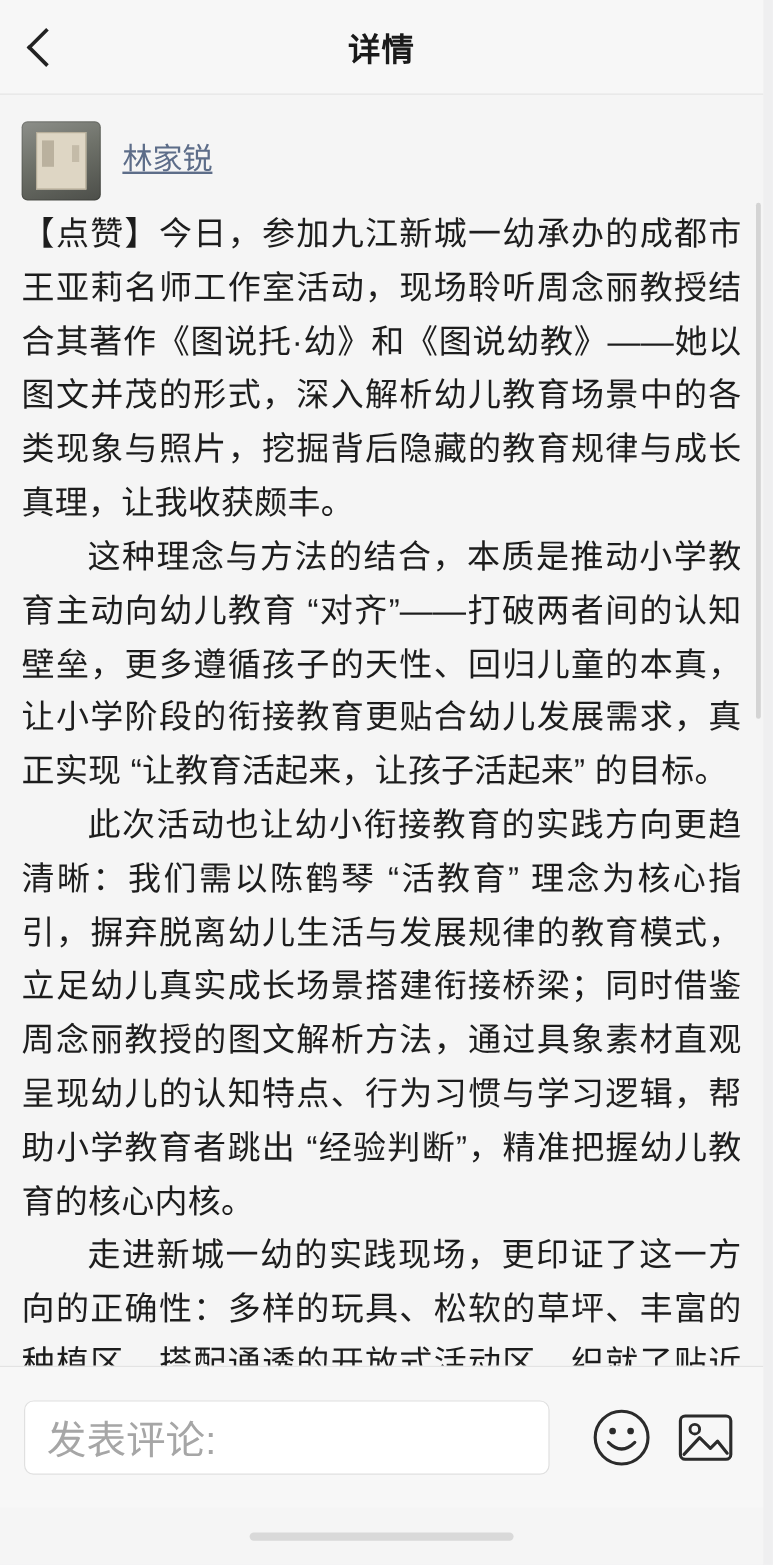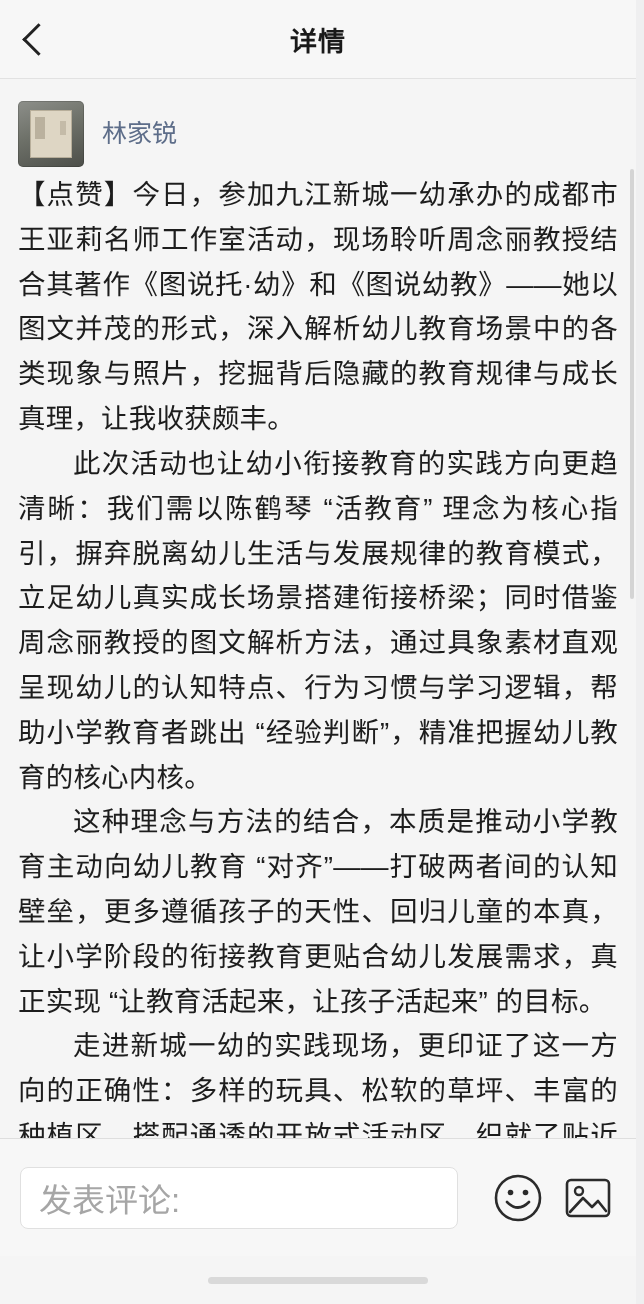--- a/index.html
+++ b/index.html
@@ -115,20 +115,21 @@
     height: 14px;
     background: #a9a08c;
     opacity: .5;
   }
   .author {
     font-size: 25px;
     color: #5d6d89;
     margin-left: 18px;
     margin-top: 20px;
     line-height: 1;
+    text-decoration: underline;
   }
   .post-body {
     margin-top: 6px;
     font-size: 27.5px;
     line-height: 1.63;
     color: #1d1d1d;
     letter-spacing: 0.2px;
     text-align: justify;
     padding-right: 2px;
   }
@@ -230,22 +231,22 @@
 
       <div class="post-head">
         <div class="avatar">
           <div class="frame"></div>
         </div>
         <div class="author">林家锐</div>
       </div>
 
       <div class="post-body">
         <p>【点赞】今日，参加九江新城一幼承办的成都市王亚莉名师工作室活动，现场聆听周念丽教授结合其著作《图说托·幼》和《图说幼教》——她以图文并茂的形式，深入解析幼儿教育场景中的各类现象与照片，挖掘背后隐藏的教育规律与成长真理，让我收获颇丰。</p>
+        <p class="indent">这种理念与方法的结合，本质是推动小学教育主动向幼儿教育 “对齐”——打破两者间的认知壁垒，更多遵循孩子的天性、回归儿童的本真，让小学阶段的衔接教育更贴合幼儿发展需求，真正实现 “让教育活起来，让孩子活起来” 的目标。</p>
         <p class="indent">此次活动也让幼小衔接教育的实践方向更趋清晰：我们需以陈鹤琴 “活教育” 理念为核心指引，摒弃脱离幼儿生活与发展规律的教育模式，立足幼儿真实成长场景搭建衔接桥梁；同时借鉴周念丽教授的图文解析方法，通过具象素材直观呈现幼儿的认知特点、行为习惯与学习逻辑，帮助小学教育者跳出 “经验判断”，精准把握幼儿教育的核心内核。</p>
-        <p class="indent">这种理念与方法的结合，本质是推动小学教育主动向幼儿教育 “对齐”——打破两者间的认知壁垒，更多遵循孩子的天性、回归儿童的本真，让小学阶段的衔接教育更贴合幼儿发展需求，真正实现 “让教育活起来，让孩子活起来” 的目标。</p>
         <p class="indent">走进新城一幼的实践现场，更印证了这一方向的正确性：多样的玩具、松软的草坪、丰富的种植区，搭配通透的开放式活动区，织就了贴近自然的成长天地。孩子们在此自主探索——蹲在树荫下将枝叶光影画进</p>
       </div>
     </div>
 
     <div class="scroll-indicator"></div>
     <div class="fade-bottom"></div>
   </div>
 
   <div class="comment-bar">
     <div class="comment-input">发表评论:</div>

